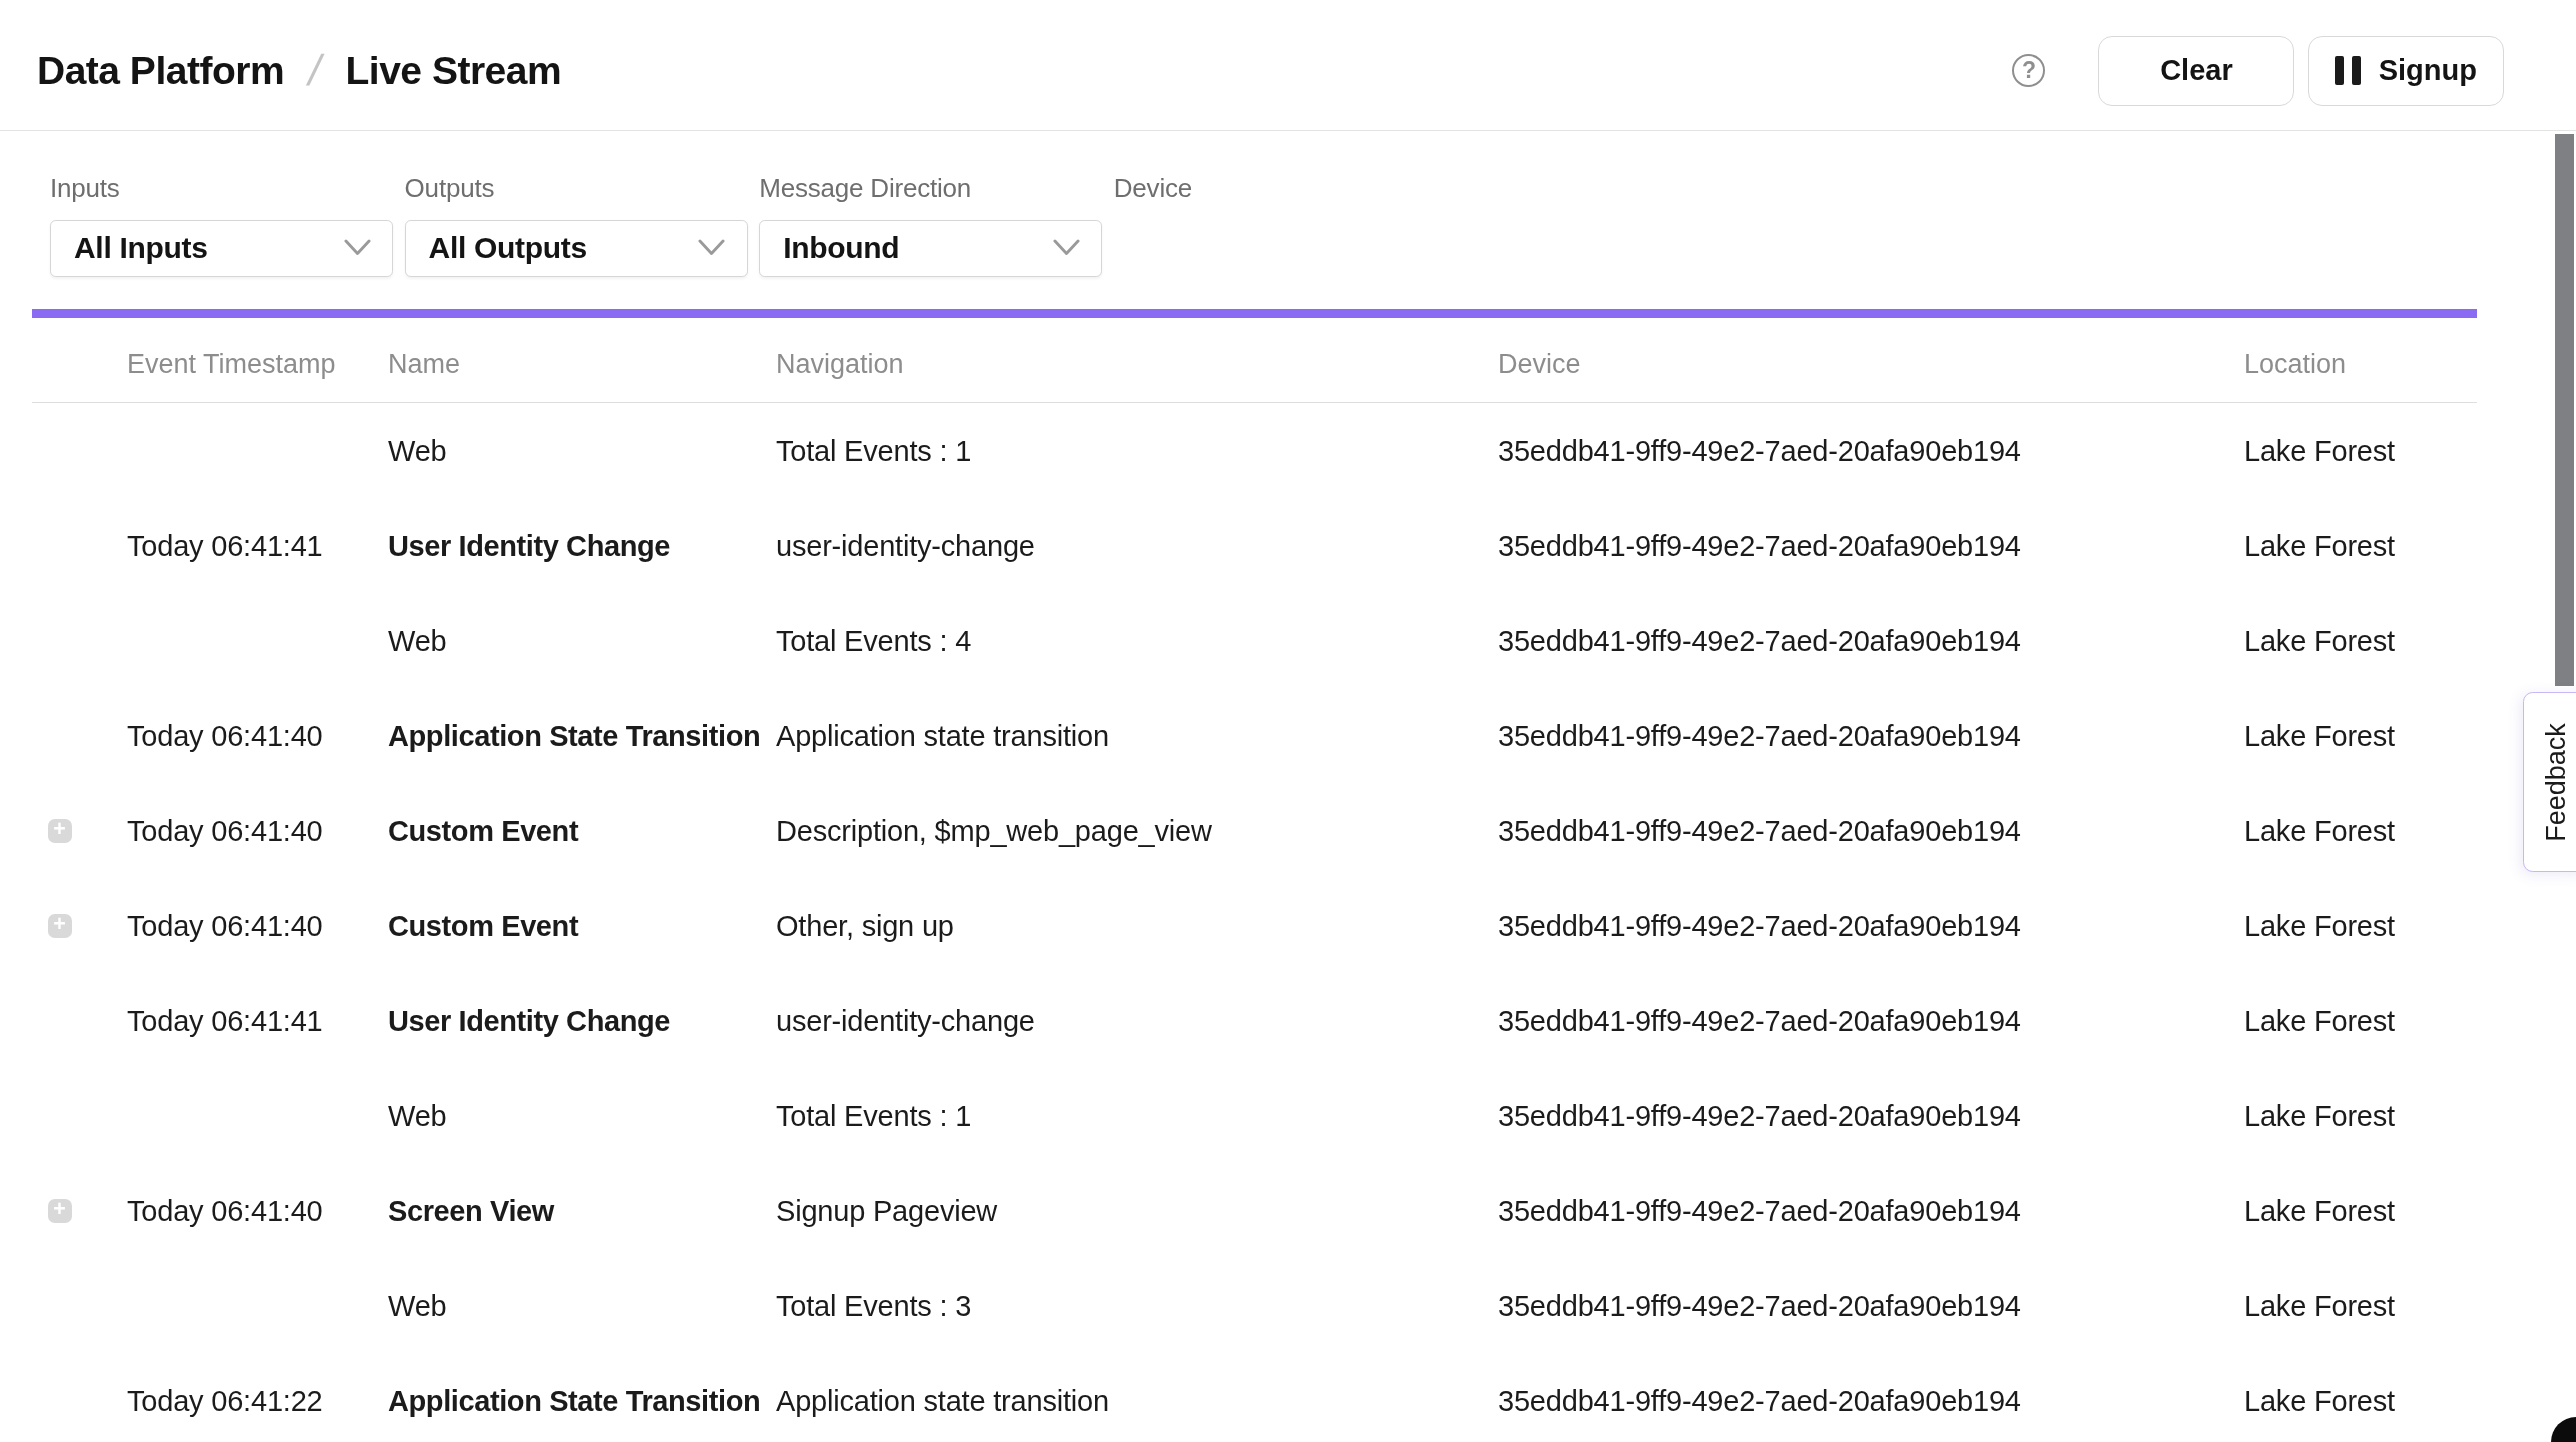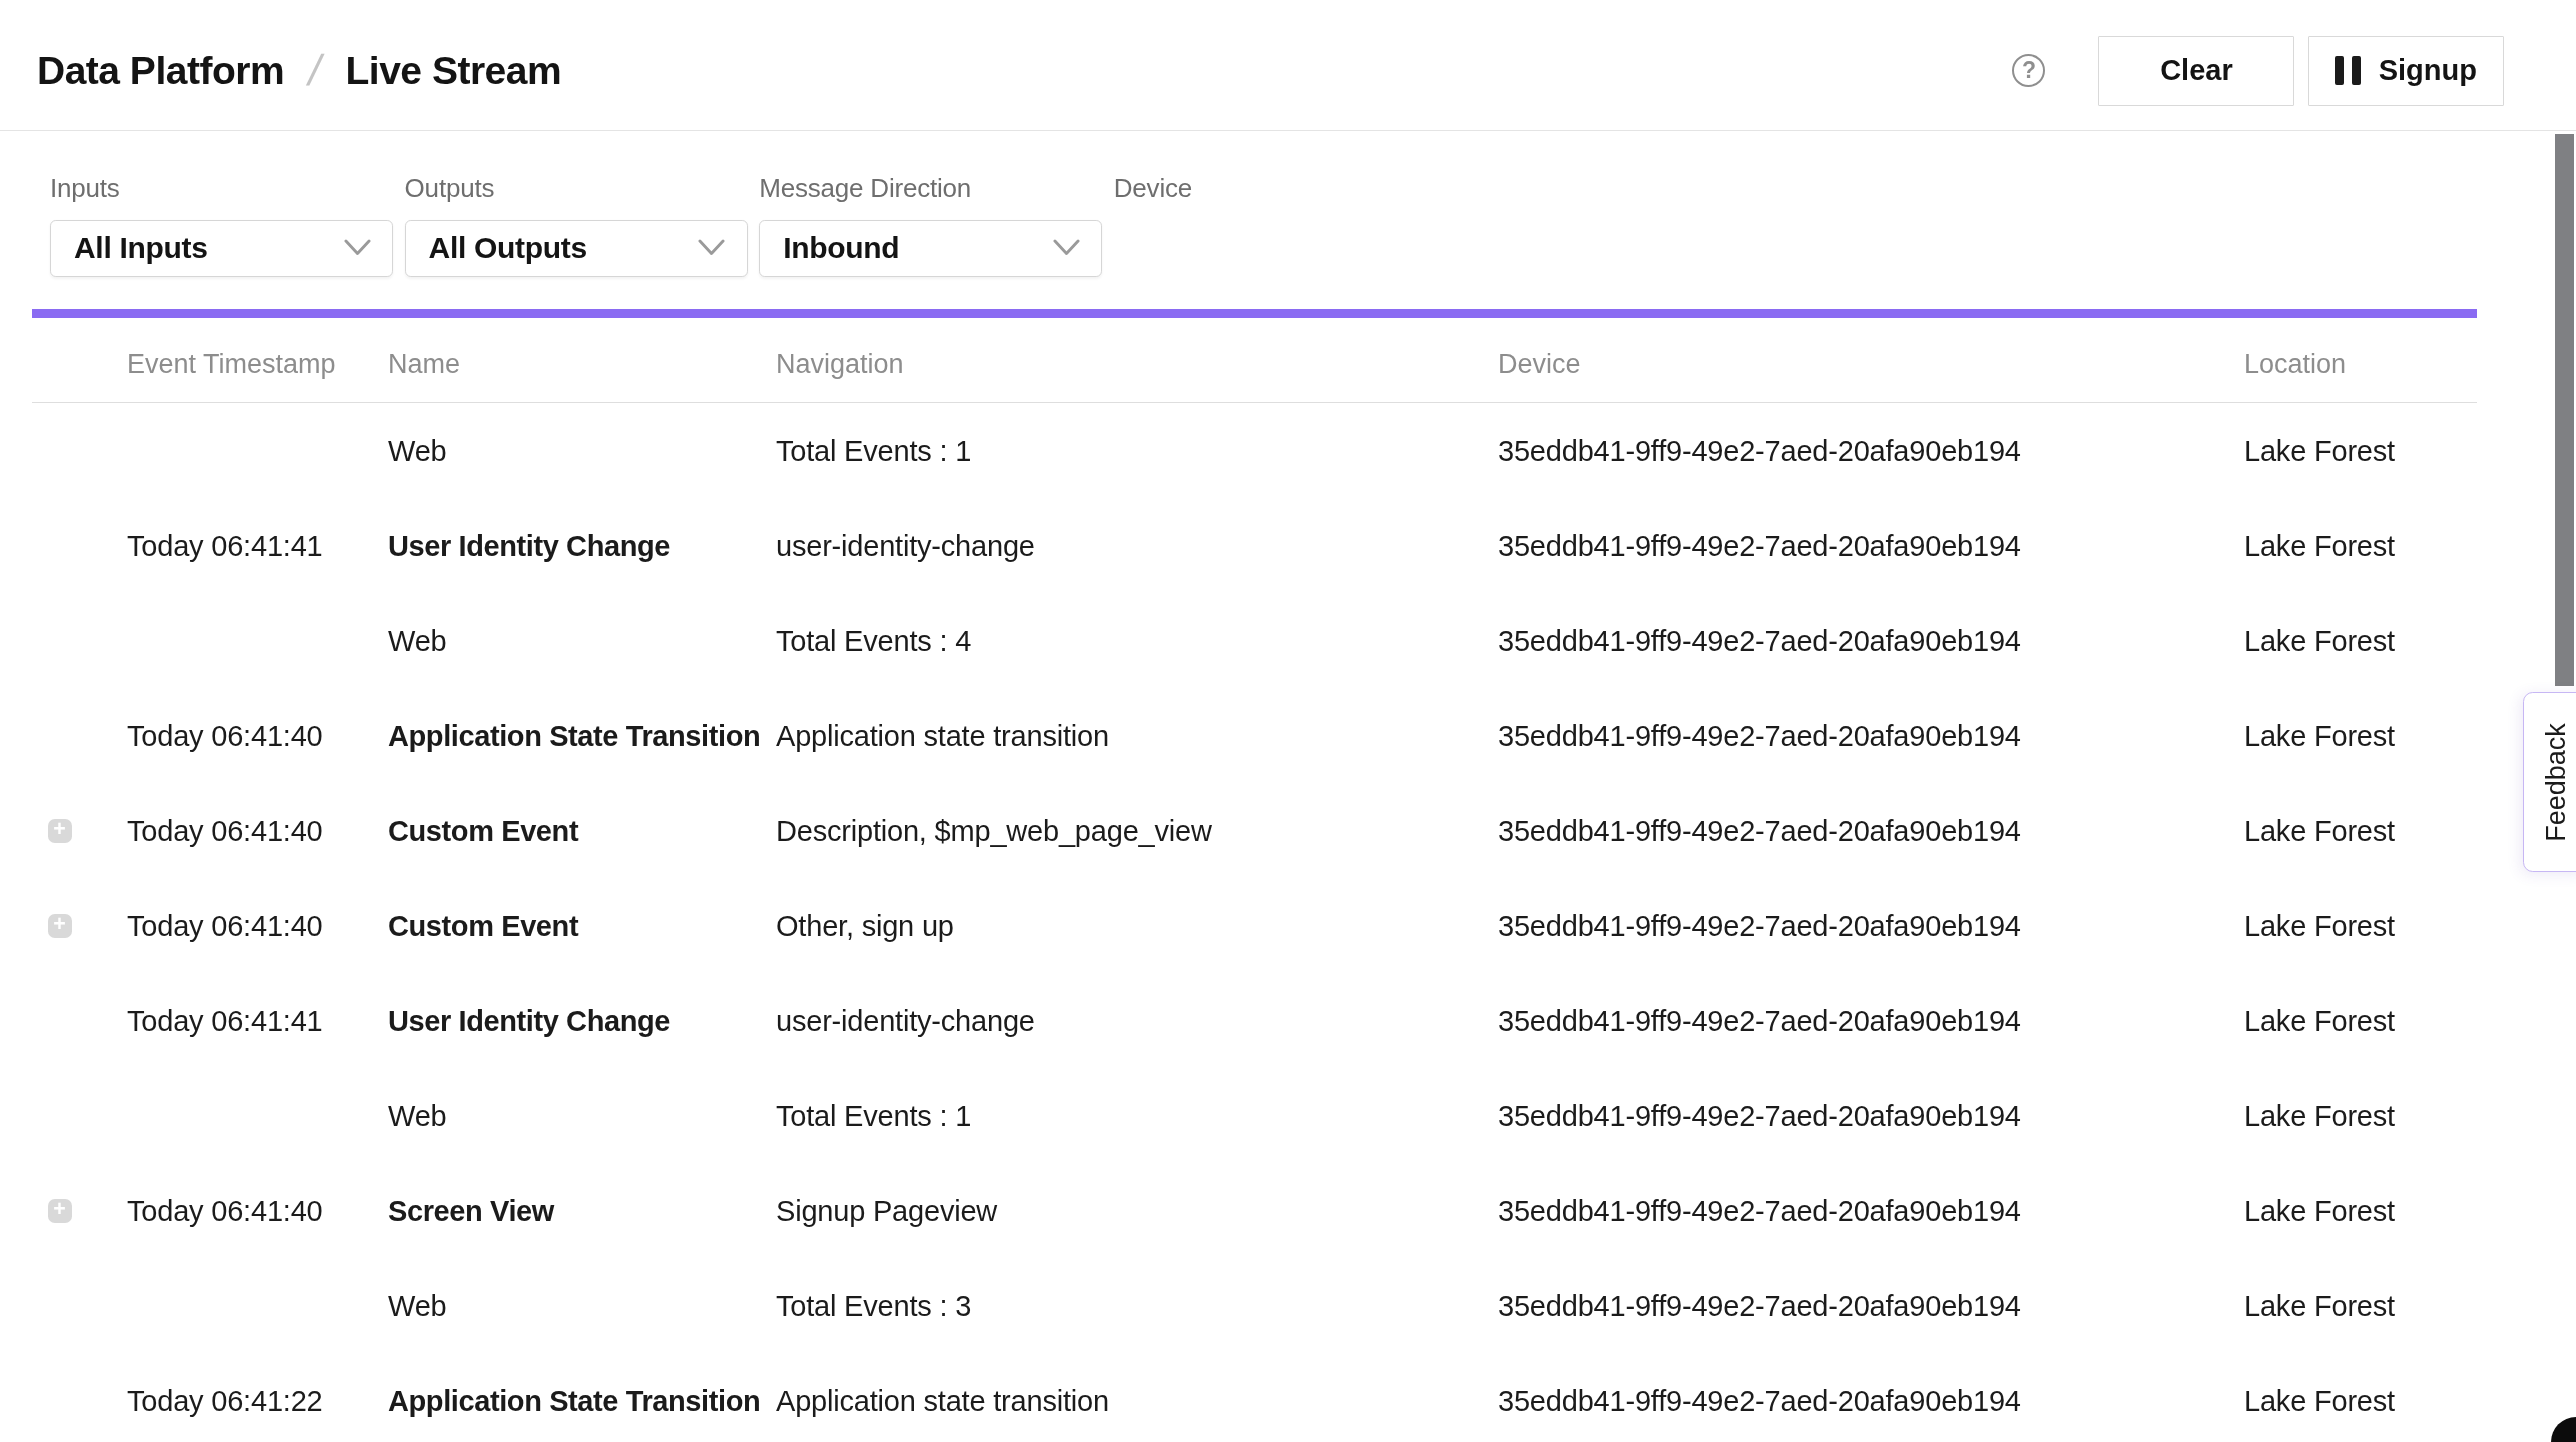--- a/index.html
+++ b/index.html
@@ -10,21 +10,21 @@
   
   .page-header { height:131px; display:flex; align-items:center; justify-content:space-between;
                  border-bottom:1.9px solid #e4e4e4; padding:11px 72px 0 37px; background:#fff; }
   .breadcrumb { display:flex; align-items:center; gap:25px; font-size:39px; font-weight:600;
                 letter-spacing:-0.5px; color:#141414; }
   .breadcrumb .sep { color:#c4c4c4; font-weight:300; font-size:43px; transform:skewX(-12deg); }
   .header-actions { display:flex; align-items:center; }
   .help-circle { width:33px; height:33px; border:2.9px solid #8f8f8f; border-radius:50%;
                  display:flex; align-items:center; justify-content:center; margin-right:53px; cursor:pointer; }
   .help-circle::before { content:"?"; font-size:23px; font-weight:700; color:#8f8f8f; line-height:1; }
-  .btn { background:#fff; border:1.9px solid #d9d9d9; border-radius:1px; height:70px; width:196px;
+  .btn { background:#fff; border:1.9px solid #d9d9d9; border-radius:14px; height:70px; width:196px;
          display:flex; align-items:center; justify-content:center; gap:17.5px;
          font-family:"Liberation Sans", sans-serif; font-size:29px; font-weight:700; color:#141414; cursor:pointer; }
   .btn + .btn { margin-left:13.6px; }
   .pause-glyph { display:inline-flex; gap:8.7px; }
   .pause-glyph i { display:block; width:8.7px; height:29px; background:#1b1b1b; border-radius:1.9px; }
 
   
   .filters { display:flex; padding:42px 0 0 50px; gap:11.6px; }
   .filter-group { width:343px; }
   .filter-label { font-size:26px; color:#6e6e6e; margin-bottom:15.5px; letter-spacing:-0.2px; }

